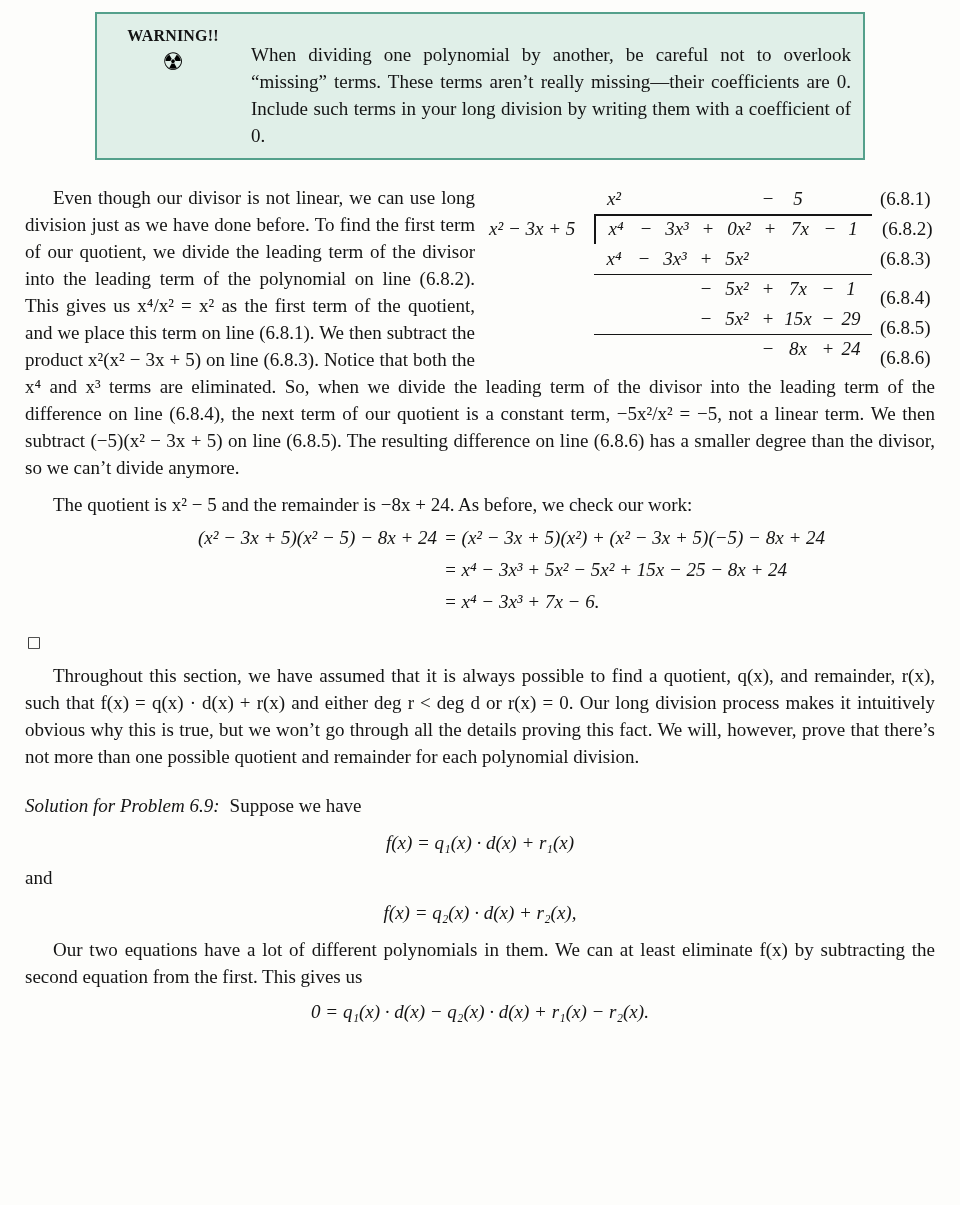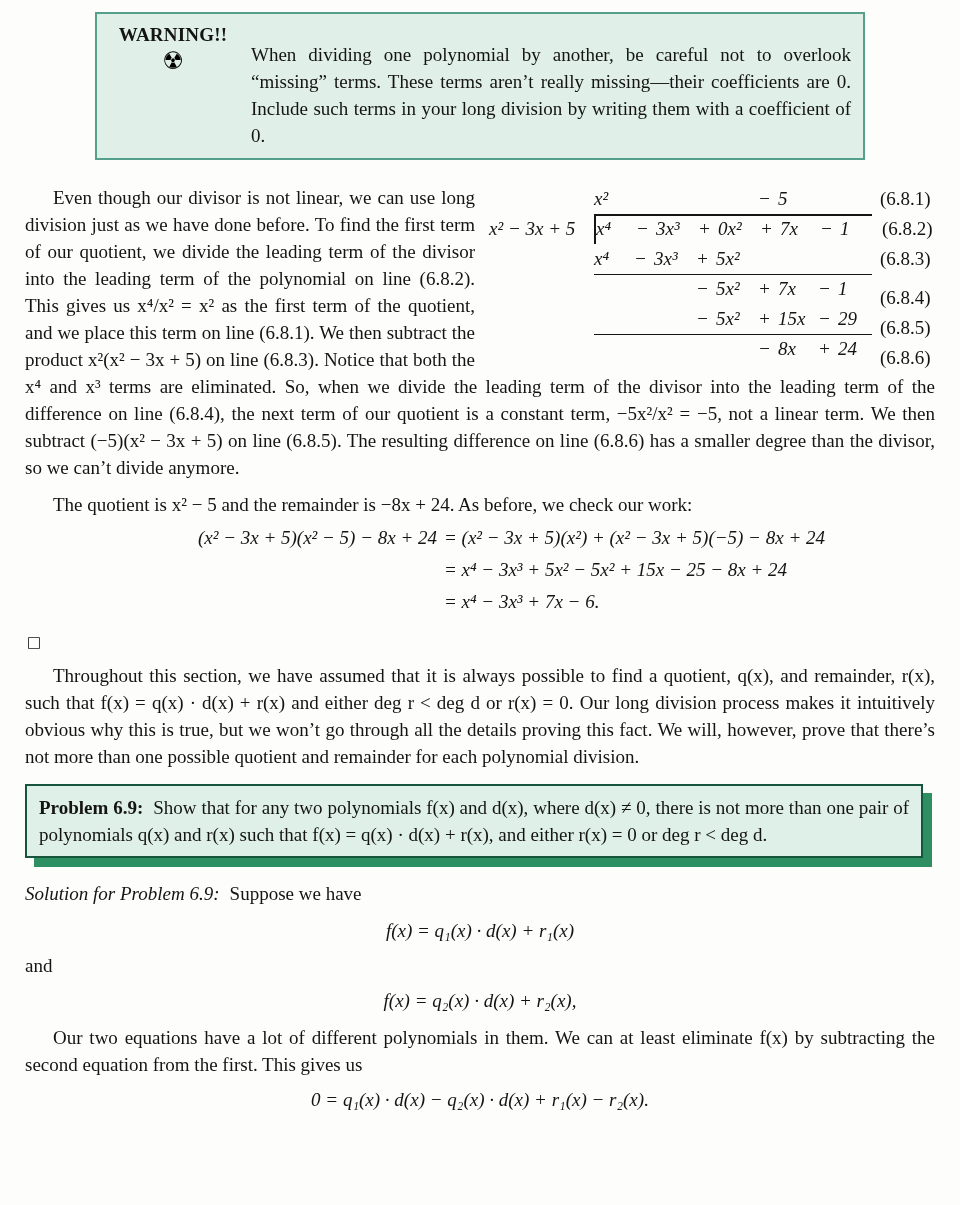--- a/index.html
+++ b/index.html
@@ -27,21 +27,21 @@
     display: flex;
     gap: 14px;
   }
   .warning-side {
     width: 128px;
     flex: 0 0 auto;
     text-align: center;
   }
   .warning-title {
     font-weight: bold;
-    font-size: 19px;
+    font-size: 16px;
     letter-spacing: 0.2px;
     white-space: nowrap;
   }
   .rad {
     display: block;
     font-family: "DejaVu Sans", sans-serif;
     font-size: 24px;
     line-height: 26px;
     color: #000;
   }
@@ -72,21 +72,21 @@
     text-align: left;
     padding-right: 5px;
     white-space: nowrap;
   }
   .dcells {
     flex: 0 0 auto;
     display: grid;
     grid-template-columns: 40px 20px 42px 20px 42px 20px 40px 20px 26px;
     padding-right: 8px;
   }
-  .dcells span { text-align: left; white-space: nowrap; }
+  .dcells span { text-align: center; white-space: nowrap; }
   .dlabel {
     flex: 0 0 auto;
     width: 62px;
     padding-left: 8px;
     font-style: normal;
     white-space: nowrap;
   }
   .r0 .dcells { border-bottom: 2px solid #151515; }
   .r1 .dcells { border-left: 2px solid #151515; }
   .r2 .dcells { border-bottom: 1.5px solid #151515; }
@@ -265,23 +265,20 @@
     <div class="eqrow">
       <span class="lhs"></span>
       <span class="rhs">= x⁴ − 3x³ + 7x − 6.</span>
     </div>
   </div>
 
   <div class="qed">□</div>
 
   <p class="indent" style="margin-top:8px">Throughout this section, we have assumed that it is always possible to find a quotient, q(x), and remainder, r(x), such that f(x) = q(x) · d(x) + r(x) and either deg r &lt; deg d or r(x) = 0. Our long division process makes it intuitively obvious why this is true, but we won’t go through all the details proving this fact. We will, however, prove that there’s not more than one possible quotient and remainder for each polynomial division.</p>
 
-  <div class="problem-box">
-    <span class="problem-label">Problem 6.9:</span><span>Show that for any two polynomials f(x) and d(x), where d(x) ≠ 0, there is not more than one pair of polynomials q(x) and r(x) such that f(x) = q(x) · d(x) + r(x), and either r(x) = 0 or deg r &lt; deg d.</span>
-  </div>
 
   <p class="sol-intro">
     <span class="sol-label">Solution for Problem 6.9:</span><span>Suppose we have</span>
   </p>
 
   <p class="ceq eq1">f(x) = q₁(x) · d(x) + r₁(x)</p>
 
   <p class="and-line">and</p>
 
   <p class="ceq eq2">f(x) = q₂(x) · d(x) + r₂(x),</p>

